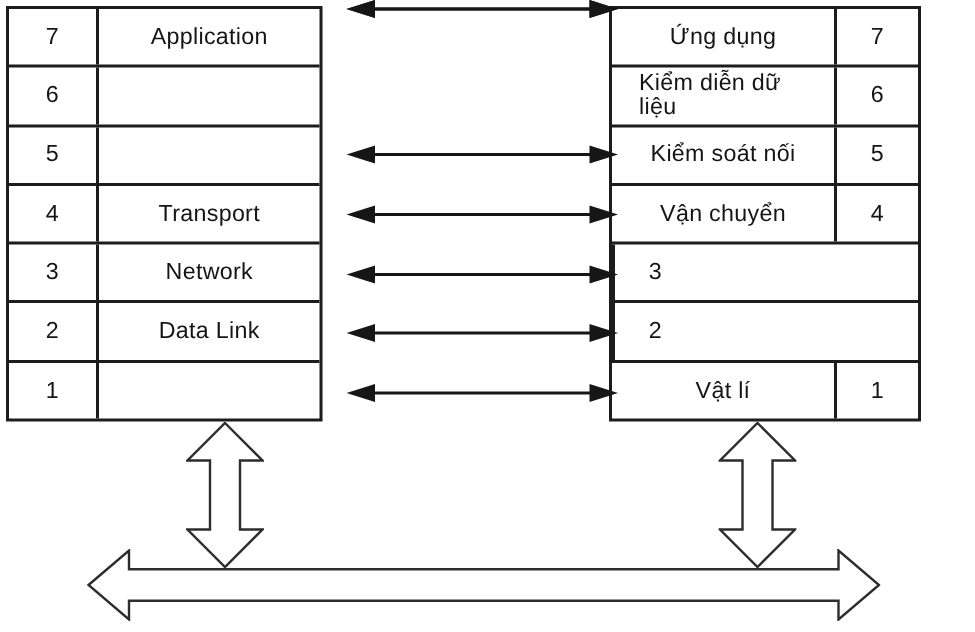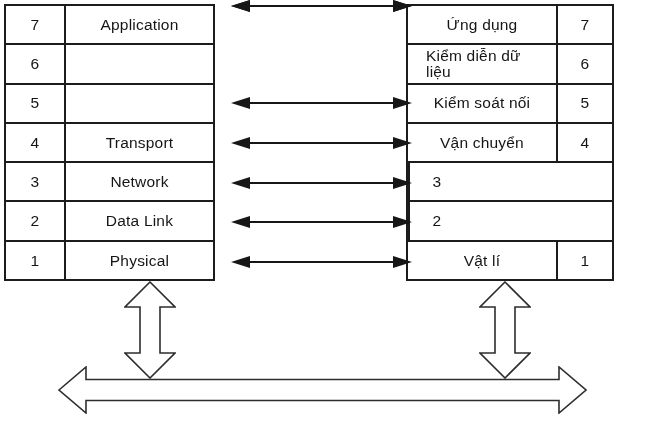--- a/index.html
+++ b/index.html
@@ -69,21 +69,20 @@
     <div class="osi-row">
       <div class="cell num-left">3</div>
       <div class="cell label-cell">Network</div>
     </div>
     <div class="osi-row">
       <div class="cell num-left">2</div>
       <div class="cell label-cell">Data Link</div>
     </div>
     <div class="osi-row">
       <div class="cell num-left">1</div>
-      <div class="cell label-cell">Physical</div>
     </div>
   </div>
 
   <div id="right-table" class="osi-table">
     <div class="osi-row">
       <div class="cell label-cell">Ứng dụng</div>
       <div class="cell num-right">7</div>
     </div>
     <div class="osi-row">
       <div class="cell label-cell">Kiểm diễn dữ liệu</div>

